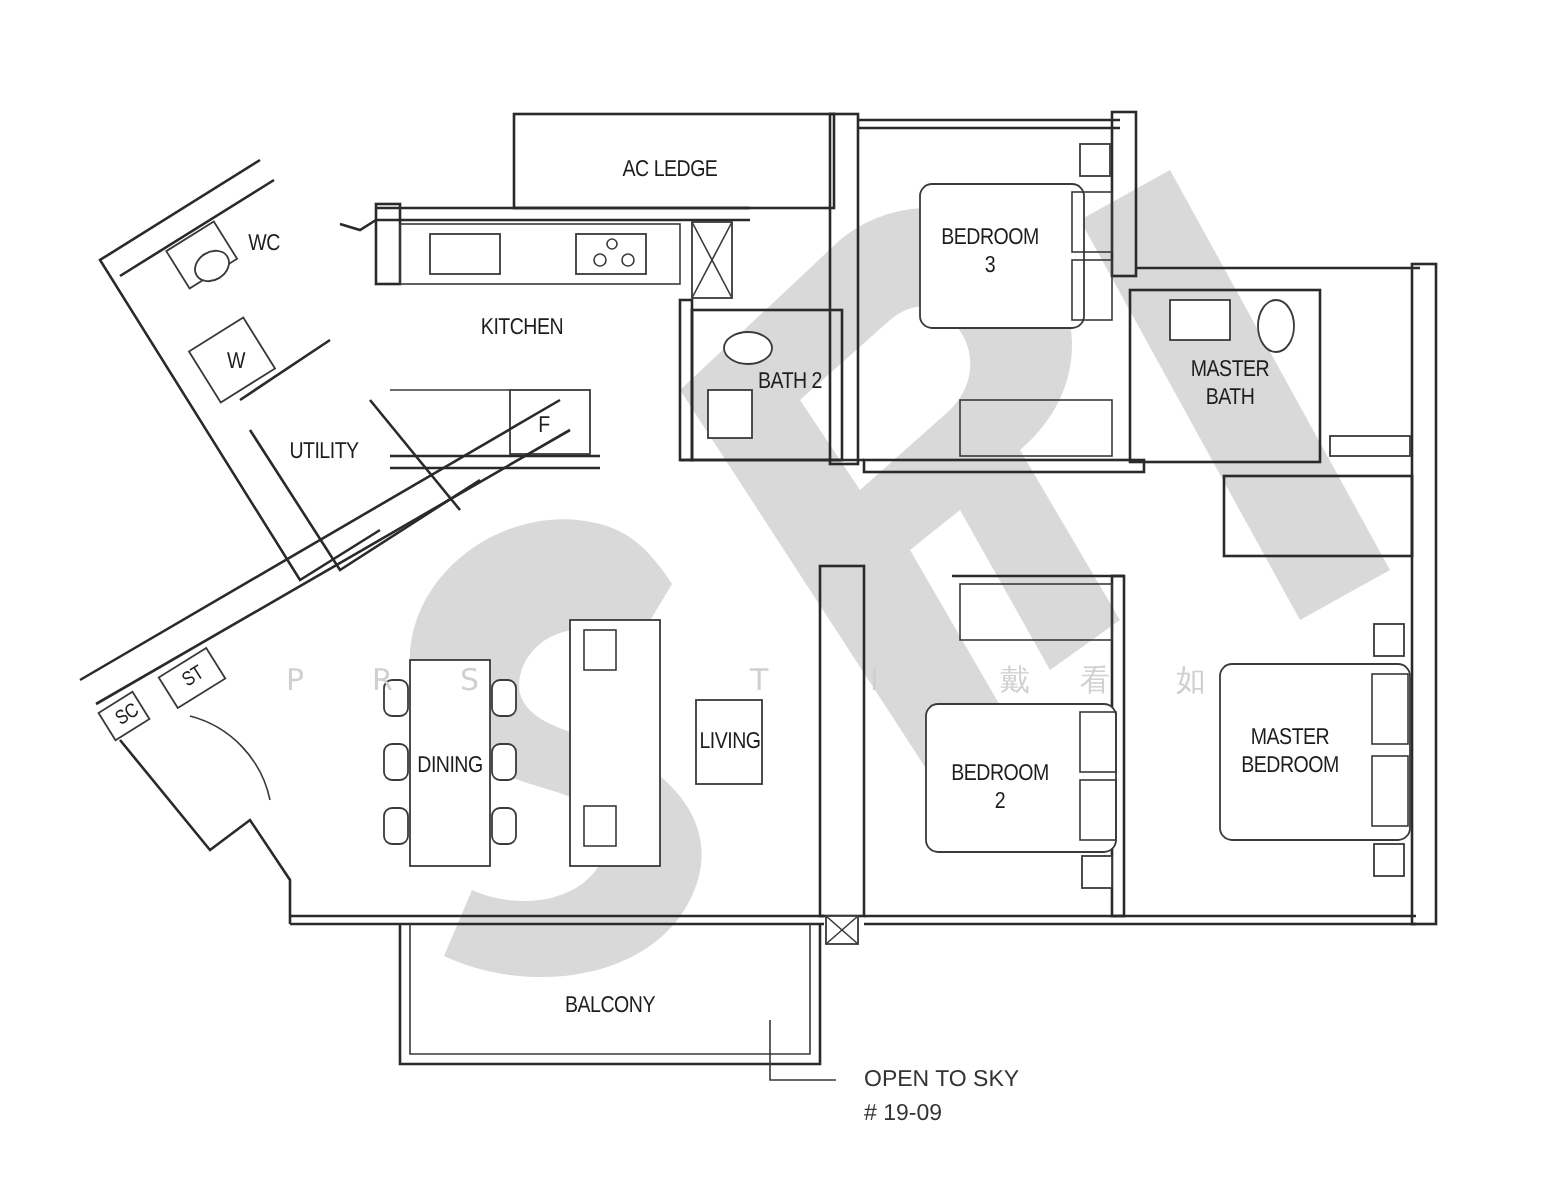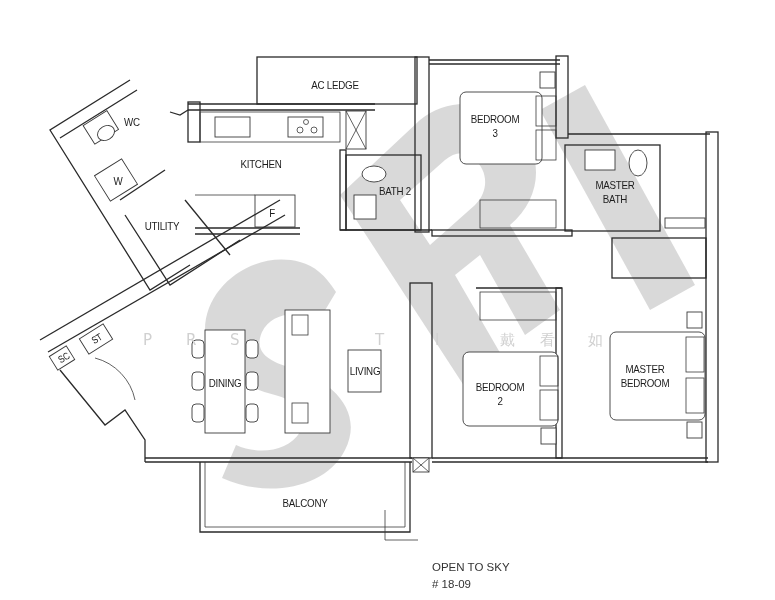--- a/index.html
+++ b/index.html
@@ -154,23 +154,23 @@
 <div class="lbl" style="left:86px;top:332px;width:22px;transform:rotate(-32deg) scaleX(0.85);font-size:10px;">ST</div>
 <div class="lbl" style="left:54px;top:351px;width:20px;transform:rotate(-32deg) scaleX(0.85);font-size:10px;">SC</div>
 <div class="lbl" style="left:200px;top:376px;width:50px;">DINING</div>
 <div class="lbl" style="left:345px;top:364px;width:40px;">LIVING</div>
 <div class="lbl" style="left:465px;top:380px;width:70px;">BEDROOM
 2</div>
 <div class="lbl" style="left:605px;top:362px;width:80px;">MASTER
 BEDROOM</div>
 <div class="lbl" style="left:270px;top:496px;width:70px;">BALCONY</div>
 
-<div class="note" style="left:432px;top:532px;margin-top:27px;">
+<div class="note" style="left:432px;top:532px;">
   <div>OPEN TO SKY</div>
-  <div># 18-09</div>
+  <div># 19-09</div>
 </div>
 
 <div class="wmtext" style="left:143px;top:331px;">P</div>
 <div class="wmtext" style="left:186px;top:331px;">R</div>
 <div class="wmtext" style="left:230px;top:331px;">S</div>
 <div class="wmtext" style="left:375px;top:331px;">T</div>
 <div class="wmtext" style="left:435px;top:331px;">I</div>
 <div class="wmtext" style="left:500px;top:331px;">戴</div>
 <div class="wmtext" style="left:540px;top:331px;">看</div>
 <div class="wmtext" style="left:588px;top:331px;">如</div>

